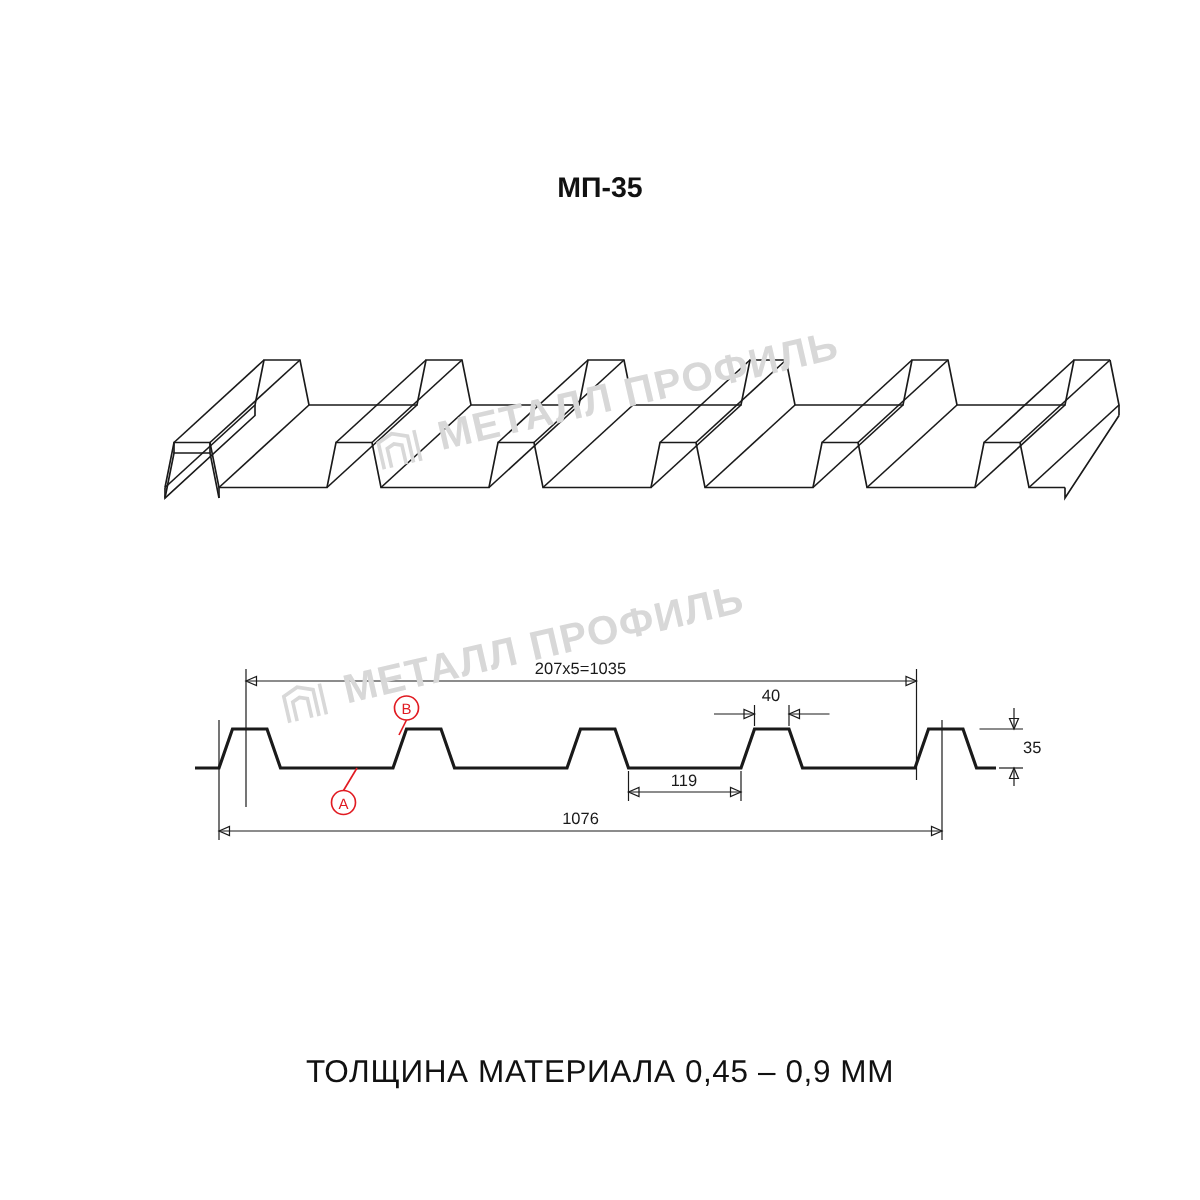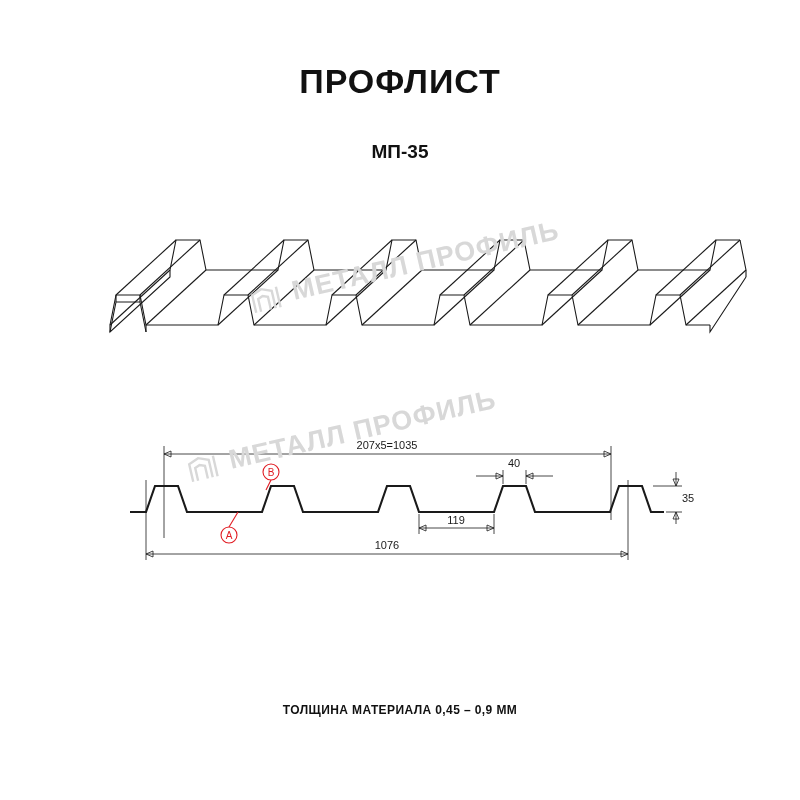--- a/index.html
+++ b/index.html
@@ -32,30 +32,29 @@
   }
   .subtitle {
     position: absolute;
     left: 0;
     right: 0;
     top: 115px;
     text-align: center;
     font-size: 19px;
     font-weight: bold;
     color: #111;
-    margin-top: 26px;
   }
   .footer-note {
     position: absolute;
     left: 0;
     right: 0;
     top: 703px;
     text-align: center;
-    font-size: 12px;
-    font-weight: bold;
+    font-size: 21px;
+    font-weight: normal;
     letter-spacing: 0.4px;
     color: #111;
   }
   .iso-wrap {
     position: absolute;
     left: 70px;
     top: 185px;
     width: 680px;
     height: 170px;
   }
@@ -101,21 +100,20 @@
   .dim { fill: none; stroke: #1a1a1a; stroke-width: 0.8; }
   .dimtxt { font-size: 11px; fill: #1a1a1a; font-family: "Liberation Sans", sans-serif; }
   .callout { fill: none; stroke: #e11b22; stroke-width: 1.1; }
   .callout-txt { font-size: 10px; fill: #e11b22; font-family: "Liberation Sans", sans-serif; }
 </style>
 </head>
 <body>
 
 <div class="page">
 
-  <div class="title">ПРОФЛИСТ</div>
   <div class="subtitle">МП-35</div>
 
   <div class="iso-wrap">
     <svg width="680" height="170" viewBox="0 0 680 170">
       <g>
 
         <path class="ln" d="M 40 140 L 46 110 L 70 110 L 76 140 L 148 140 L 154 110 L 178 110 L 184 140 L 256 140 L 262 110 L 286 110 L 292 140 L 364 140 L 370 110 L 394 110 L 400 140 L 472 140 L 478 110 L 502 110 L 508 140 L 580 140 L 586 110 L 610 110 L 616 140 L 640 140"></path>
 
         <path class="ln" d="M 100 85 L 106 55 L 130 55 L 136 85 L 208 85 L 214 55 L 238 55 L 244 85 L 316 85 L 322 55 L 346 55 L 352 85 L 424 85 L 430 55 L 454 55 L 460 85 L 532 85 L 538 55 L 562 55 L 568 85 L 640 85 L 646 55 L 670 55"></path>
 

